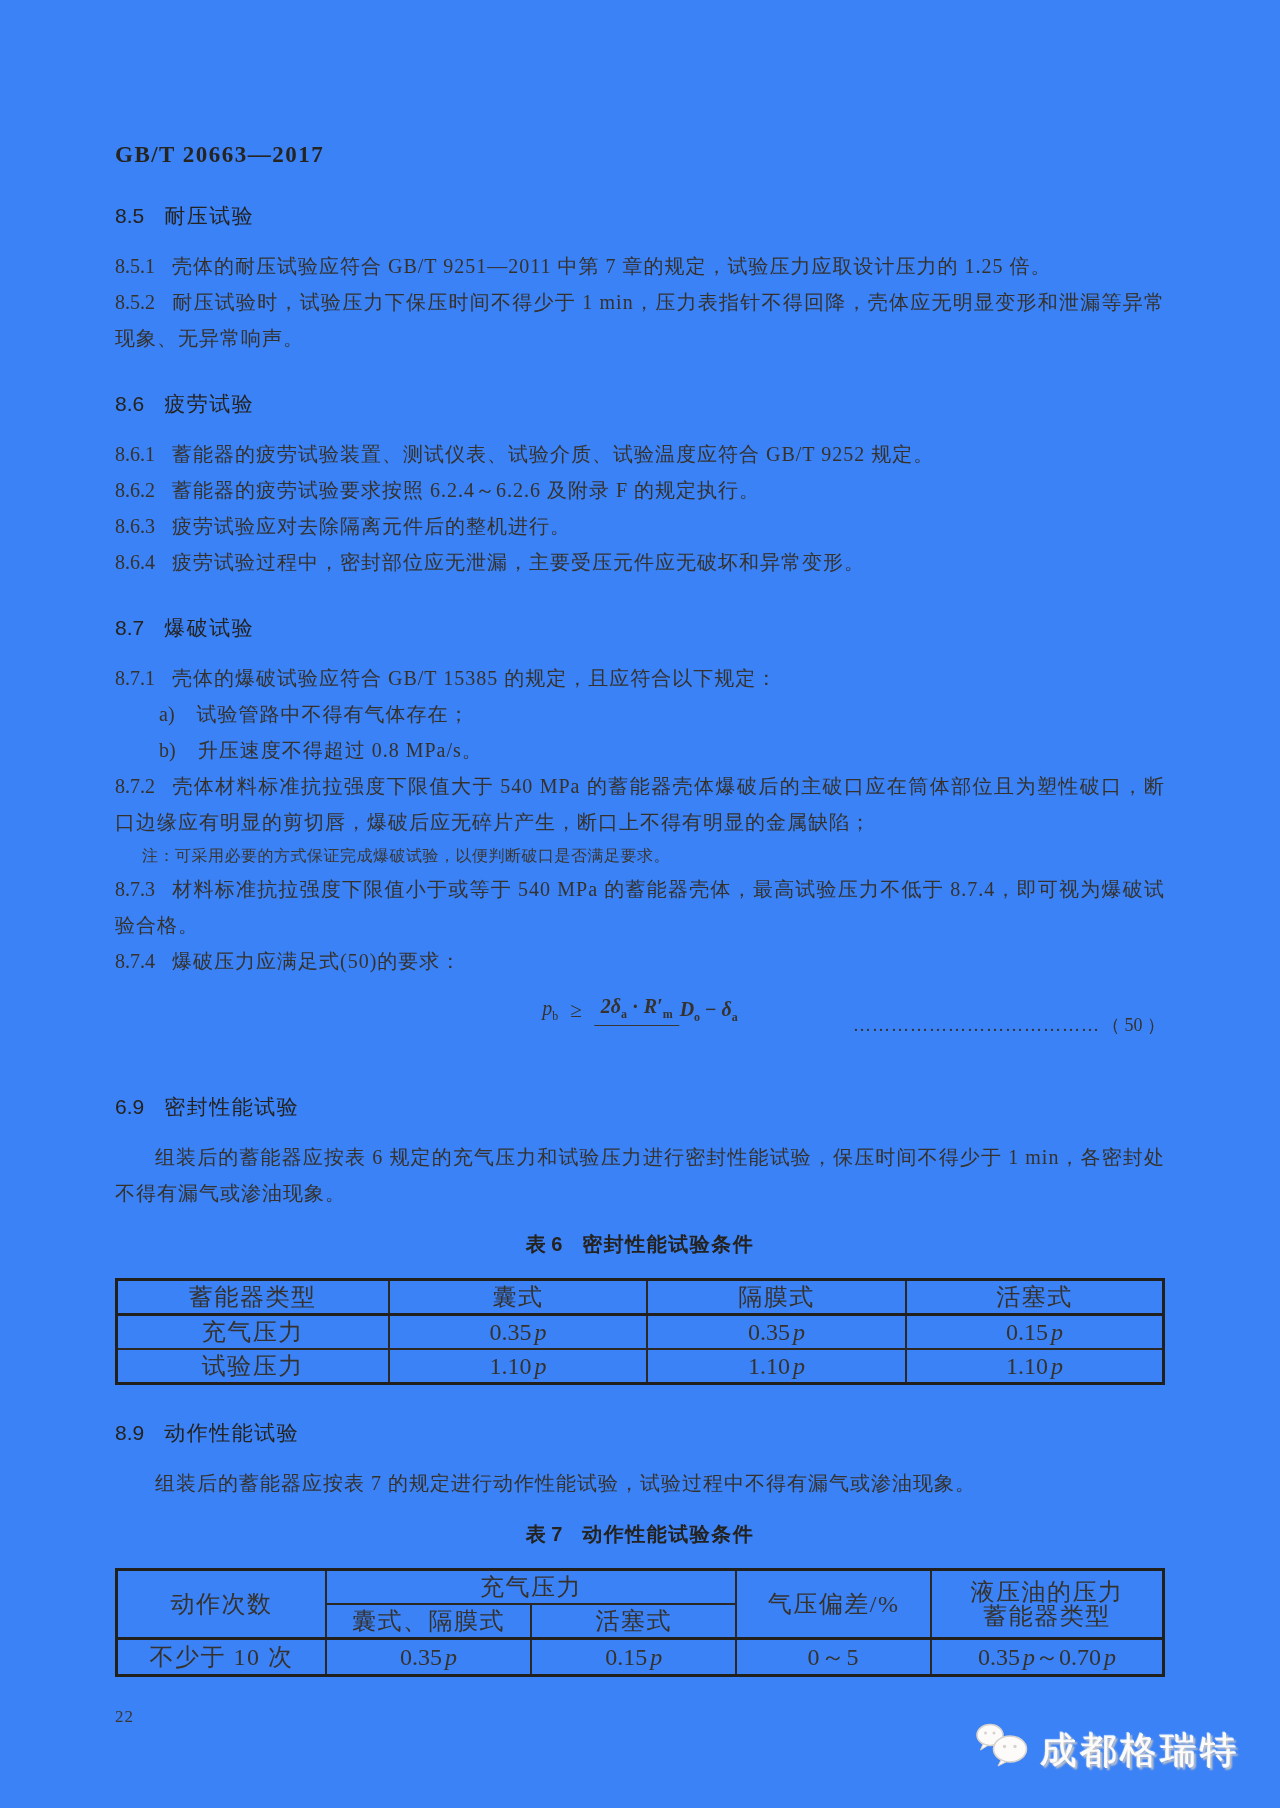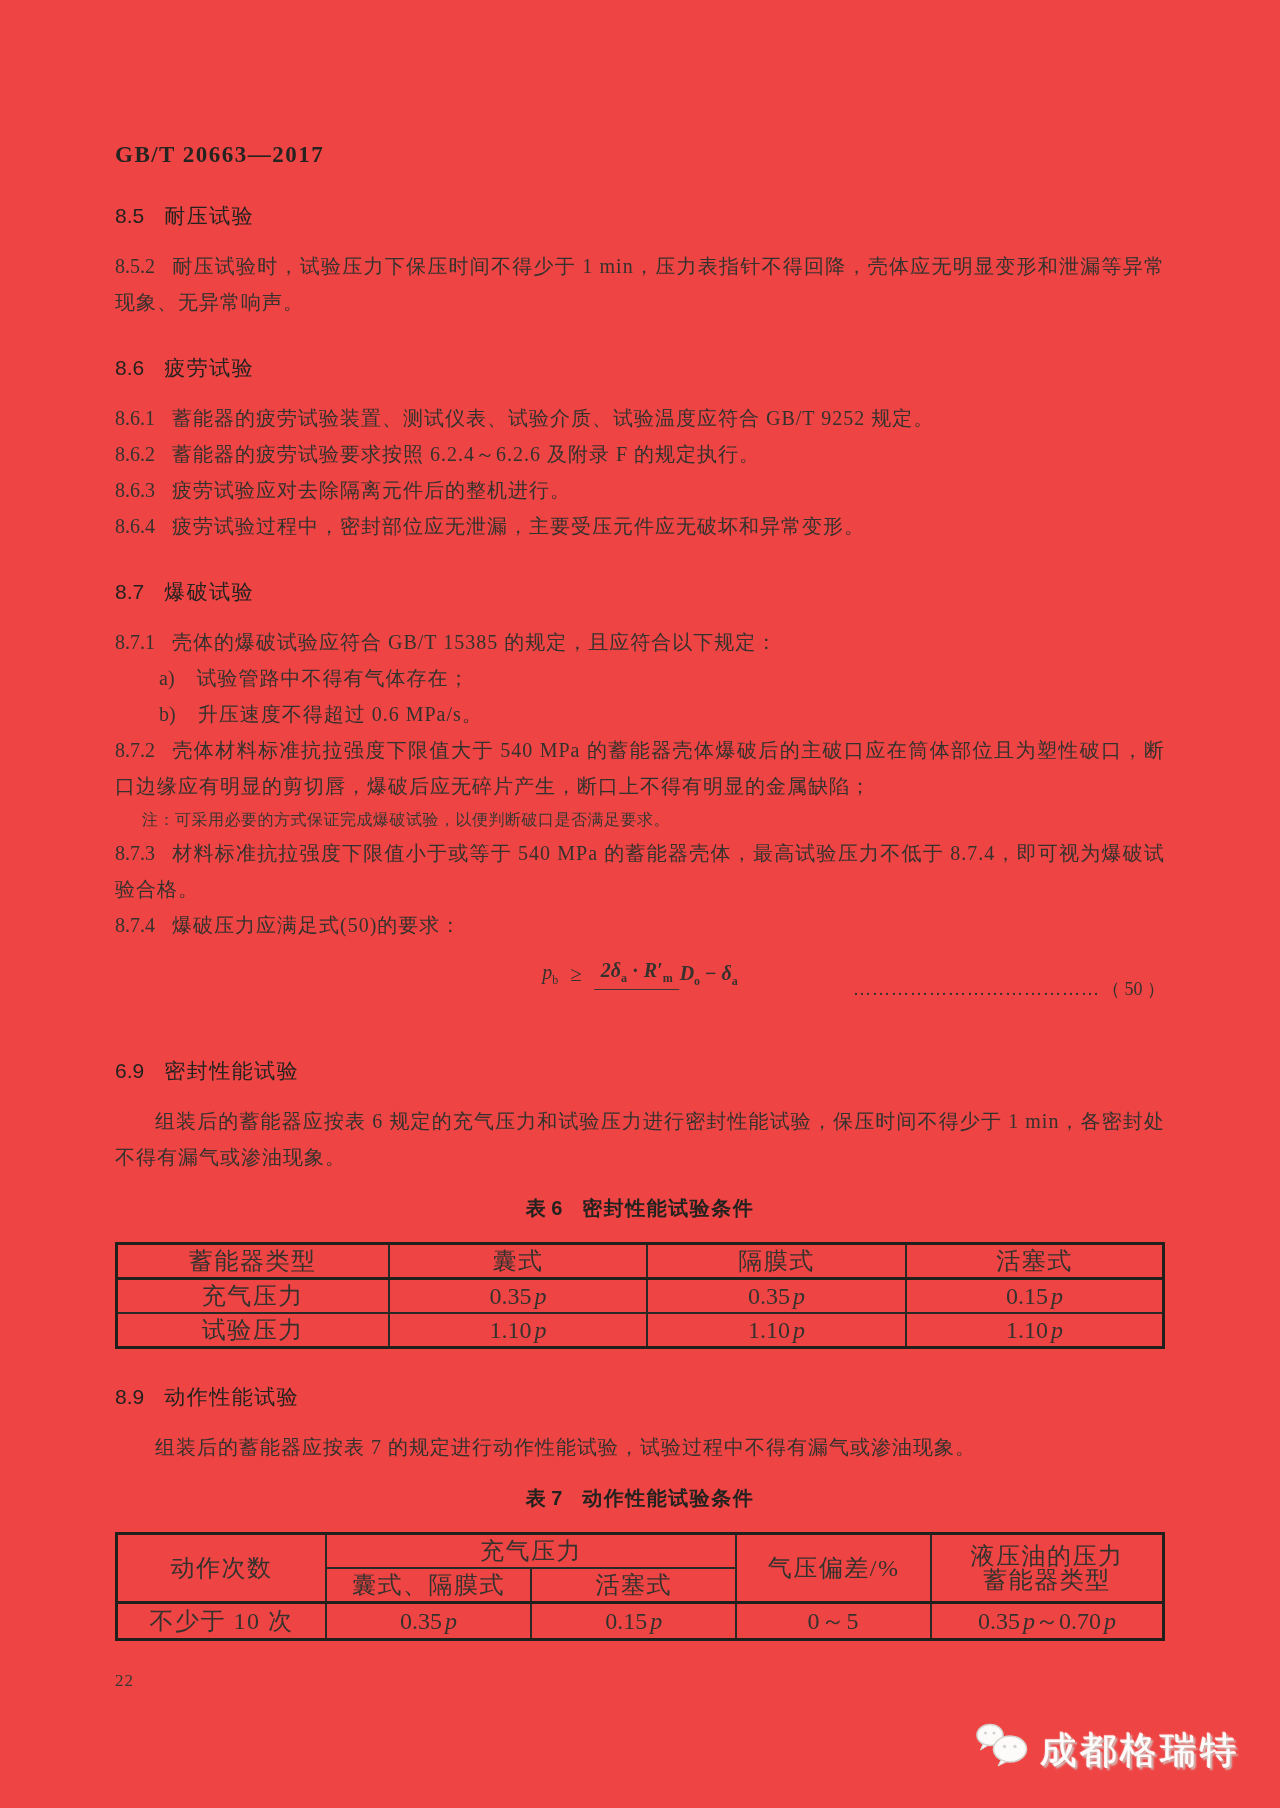--- a/index.html
+++ b/index.html
@@ -3,21 +3,21 @@
 <meta charset="utf-8">
 <style>
   * { margin:0; padding:0; box-sizing:border-box; }
   html,body { width:1280px; height:1808px; }
   body {
     font-family:"Liberation Serif","DejaVu Serif",serif;
     background:#ffffff; color:#2e2c29; overflow:hidden;
   }
   .page {
     position:relative; width:1280px; height:1808px;
-    background:#ef4444; overflow:hidden;
+    background:#3b82f6; overflow:hidden;
   }
   .content { padding:142px 115px 0 115px; }
 
   .doc-header { font-size:23px; font-weight:bold; letter-spacing:1.5px; color:#262421; }
 
   .sec {
     font-family:"Liberation Sans","DejaVu Sans",sans-serif;
     font-size:21px; font-weight:normal; letter-spacing:1.5px;
     margin:34px 0 18px; color:#24221f;
   }
@@ -90,20 +90,23 @@
 
 <div class="page">
   <div class="content">
 
     <div class="doc-header">GB/T 20663—2017</div>
 
     <div class="sec">
       <span class="snum">8.5</span><span>耐压试验</span>
     </div>
     <p class="item">
+      <span class="inum">8.5.1</span><span>壳体的耐压试验应符合 GB/T 9251—2011 中第 7 章的规定，试验压力应取设计压力的 1.25 倍。</span>
+    </p>
+    <p class="item">
       <span class="inum">8.5.2</span><span>耐压试验时，试验压力下保压时间不得少于 1 min，压力表指针不得回降，壳体应无明显变形和泄漏等异常现象、无异常响声。</span>
     </p>
 
     <div class="sec">
       <span class="snum">8.6</span><span>疲劳试验</span>
     </div>
     <p class="item">
       <span class="inum">8.6.1</span><span>蓄能器的疲劳试验装置、测试仪表、试验介质、试验温度应符合 GB/T 9252 规定。</span>
     </p>
     <p class="item">
@@ -119,21 +122,21 @@
     <div class="sec">
       <span class="snum">8.7</span><span>爆破试验</span>
     </div>
     <p class="item">
       <span class="inum">8.7.1</span><span>壳体的爆破试验应符合 GB/T 15385 的规定，且应符合以下规定：</span>
     </p>
     <p class="item sub-item">
       <span class="inum">a)</span><span>试验管路中不得有气体存在；</span>
     </p>
     <p class="item sub-item">
-      <span class="inum">b)</span><span>升压速度不得超过 0.6 MPa/s。</span>
+      <span class="inum">b)</span><span>升压速度不得超过 0.8 MPa/s。</span>
     </p>
     <p class="item">
       <span class="inum">8.7.2</span><span>壳体材料标准抗拉强度下限值大于 540 MPa 的蓄能器壳体爆破后的主破口应在筒体部位且为塑性破口，断口边缘应有明显的剪切唇，爆破后应无碎片产生，断口上不得有明显的金属缺陷；</span>
     </p>
     <p class="note">注：可采用必要的方式保证完成爆破试验，以便判断破口是否满足要求。</p>
     <p class="item">
       <span class="inum">8.7.3</span><span>材料标准抗拉强度下限值小于或等于 540 MPa 的蓄能器壳体，最高试验压力不低于 8.7.4，即可视为爆破试验合格。</span>
     </p>
     <p class="item">
       <span class="inum">8.7.4</span><span>爆破压力应满足式(50)的要求：</span>

